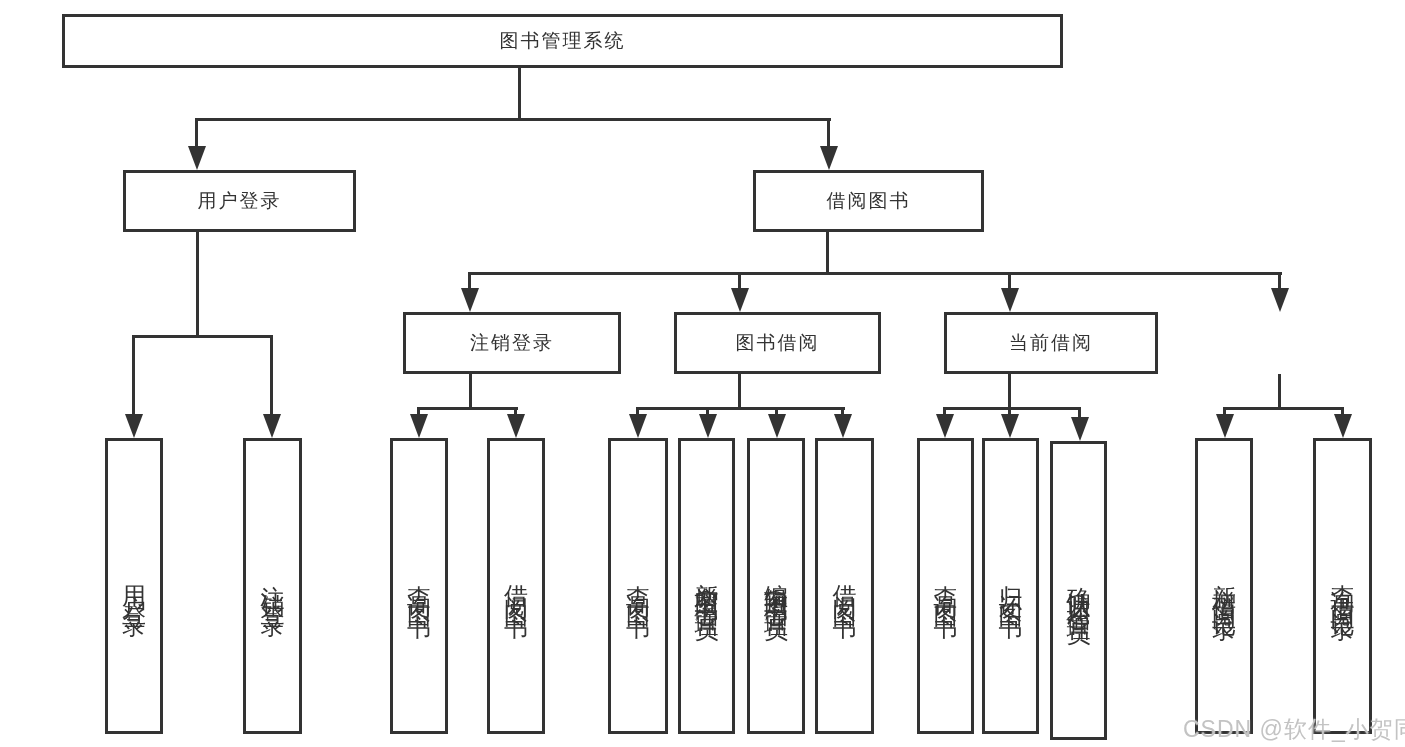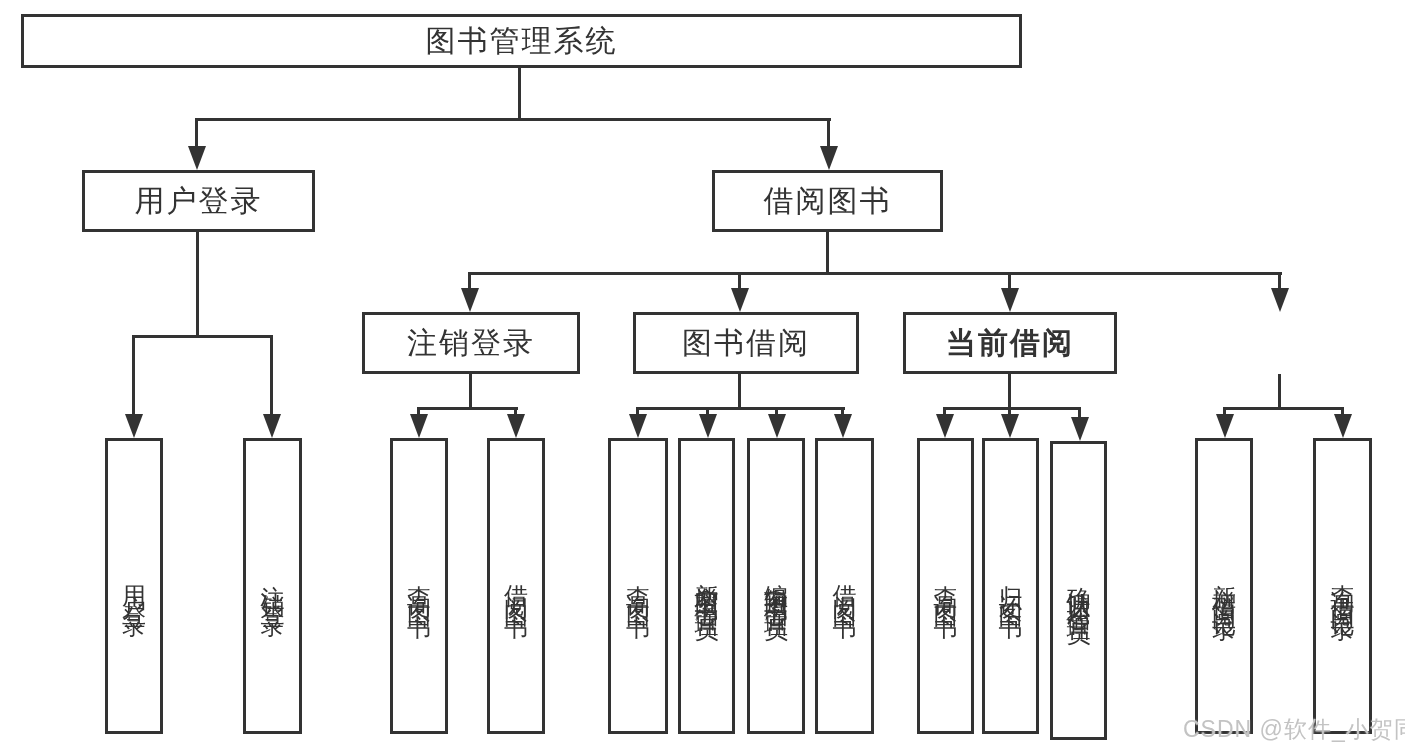--- a/index.html
+++ b/index.html
@@ -18,21 +18,21 @@
     font-family:"Liberation Sans", sans-serif;
     overflow:hidden;
   }
   .box {
     position:absolute;
     background:var(--box_fill);
     border:3px solid var(--line);
     display:flex; align-items:center; justify-content:center;
     color:var(--text);
   }
-  .hbox { font-size:30px; letter-spacing:2px; }
+  .hbox { font-size:19px; letter-spacing:2px;margin-left:41px; }
   .vbox .vtext {
     writing-mode:vertical-rl;
     text-orientation:mixed;
     font-size:24px;
     color:var(--text);
   }
   .sp4 .vtext { letter-spacing:10px; }
   .sp6 .vtext { letter-spacing:7px; }
   .sp9 .vtext { letter-spacing:5px; }
   .vl { position:absolute; width:3px; background:var(--line); }
@@ -91,24 +91,24 @@
   <div class="vl" style="left:738px; top:272px; height:18px;"></div>
   <div class="ah" style="left:731px; top:288px;"></div>
   <div class="vl" style="left:1008px; top:272px; height:18px;"></div>
   <div class="ah" style="left:1001px; top:288px;"></div>
   <div class="vl" style="left:1278px; top:272px; height:18px;"></div>
   <div class="ah" style="left:1271px; top:288px;"></div>
 
   <div class="box hbox" style="left:362px; top:312px; width:218px; height:62px;">
     <span>注销登录</span>
   </div>
-  <div class="box hbox" style="left:633px; top:312px; width:226px; height:62px;">
+  <div class="box hbox" style="left:633px; top:312px; width:207px; height:62px;">
     <span>图书借阅</span>
   </div>
-  <div class="box hbox" style="left:903px; top:312px; width:214px; height:62px;font-weight:bold;">
+  <div class="box hbox" style="left:903px; top:312px; width:214px; height:62px;">
     <span>当前借阅</span>
   </div>
 
   <div class="vl" style="left:469px; top:374px; height:36px;"></div>
   <div class="hl" style="left:417px; top:407px; width:101px;"></div>
   <div class="vl" style="left:417px; top:407px; height:9px;"></div>
   <div class="ah" style="left:410px; top:414px;"></div>
   <div class="vl" style="left:514px; top:407px; height:9px;"></div>
   <div class="ah" style="left:507px; top:414px;"></div>
 

